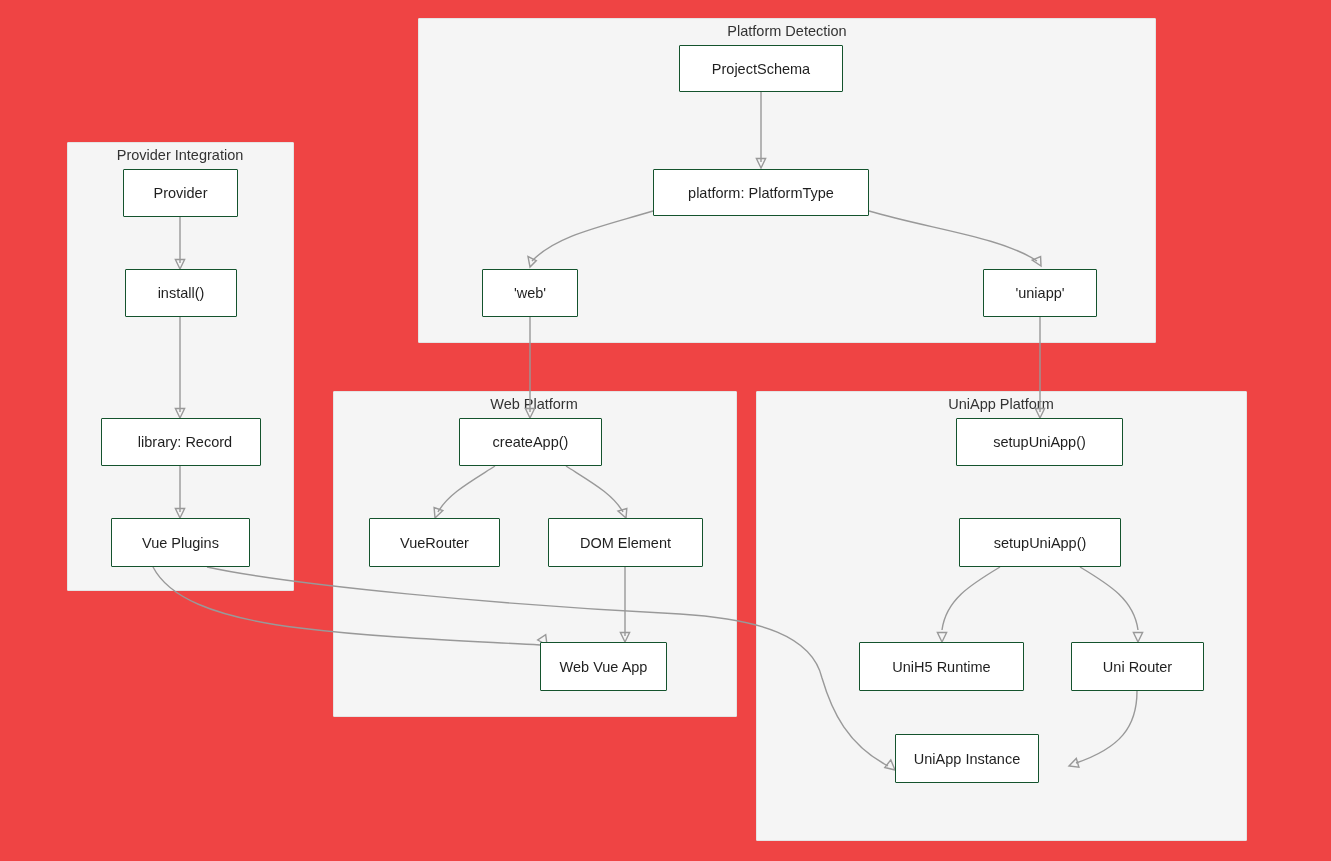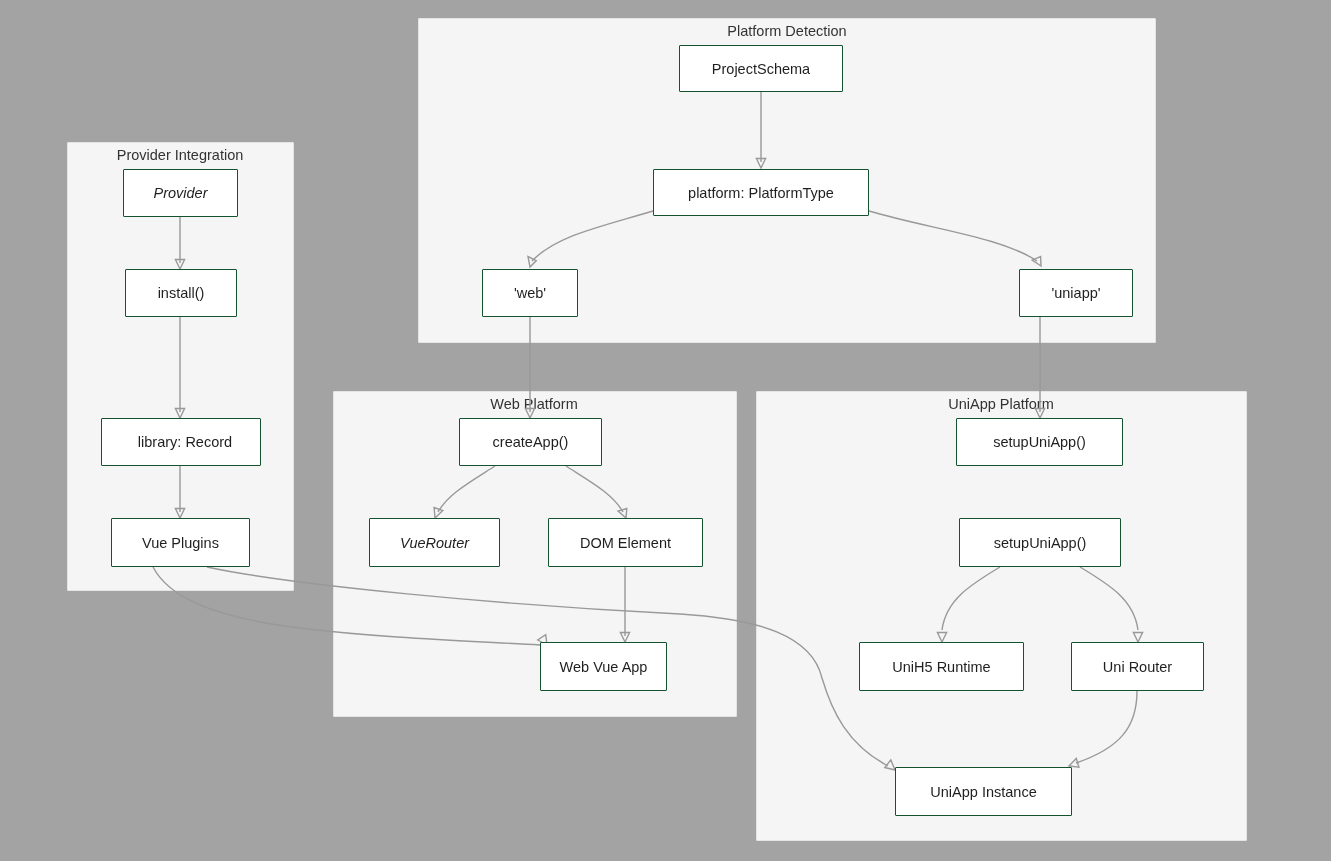--- a/index.html
+++ b/index.html
@@ -8,21 +8,21 @@
     background: #f0efee;
   }
   body {
     font-family: "Liberation Sans", sans-serif;
     -webkit-font-smoothing: antialiased;
   }
   #canvas {
     position: relative;
     width: 1331px;
     height: 861px;
-    background: #a3a3a3;
+    background: #ef4444;
     overflow: hidden;
   }
   
   .cluster {
     position: absolute;
     background: #f5f5f5;
     border: 1px solid #e4e4e4;
     box-sizing: border-box;
     border-radius: 1px;
   }
@@ -149,57 +149,57 @@
   <div id="nodes">
       <div class="node" style="left: 679px; top: 45px; width: 164px; height: 47px;">
         <span>ProjectSchema</span>
       </div>
       <div class="node" style="left: 653px; top: 169px; width: 216px; height: 47px;">
         <span>platform: PlatformType</span>
       </div>
       <div class="node" style="left: 482px; top: 269px; width: 96px; height: 48px;">
         <span>'web'</span>
       </div>
-      <div class="node" style="left: 983px; top: 269px; width: 114px; height: 48px; margin-left: 36px;">
+      <div class="node" style="left: 983px; top: 269px; width: 114px; height: 48px;">
         <span>'uniapp'</span>
       </div>
-      <div class="node" style="left: 123px; top: 169px; width: 115px; height: 48px; font-style: italic;">
+      <div class="node" style="left: 123px; top: 169px; width: 115px; height: 48px;">
         <span>Provider</span>
       </div>
       <div class="node" style="left: 125px; top: 269px; width: 112px; height: 48px;">
         <span>install()</span>
       </div>
       <div class="node" style="left: 101px; top: 418px; width: 160px; height: 48px; padding-left: 8px;">
         <span>library: Record</span>
       </div>
       <div class="node" style="left: 111px; top: 518px; width: 139px; height: 49px;">
         <span>Vue Plugins</span>
       </div>
       <div class="node" style="left: 459px; top: 418px; width: 143px; height: 48px;">
         <span>createApp()</span>
       </div>
-      <div class="node" style="left: 369px; top: 518px; width: 131px; height: 49px; font-style: italic;">
+      <div class="node" style="left: 369px; top: 518px; width: 131px; height: 49px;">
         <span>VueRouter</span>
       </div>
       <div class="node" style="left: 548px; top: 518px; width: 155px; height: 49px;">
         <span>DOM Element</span>
       </div>
       <div class="node" style="left: 540px; top: 642px; width: 127px; height: 49px;">
         <span>Web Vue App</span>
       </div>
       <div class="node" style="left: 956px; top: 418px; width: 167px; height: 48px;">
         <span>setupUniApp()</span>
       </div>
       <div class="node" style="left: 959px; top: 518px; width: 162px; height: 49px;">
         <span>setupUniApp()</span>
       </div>
       <div class="node" style="left: 859px; top: 642px; width: 165px; height: 49px;">
         <span>UniH5 Runtime</span>
       </div>
       <div class="node" style="left: 1071px; top: 642px; width: 133px; height: 49px;">
         <span>Uni Router</span>
       </div>
-      <div class="node" style="left: 895px; top: 767px; width: 177px; height: 49px;">
+      <div class="node" style="left: 895px; top: 734px; width: 144px; height: 49px;">
         <span>UniApp Instance</span>
       </div>
     </div>
 
 </div>
 
 </body></html>

